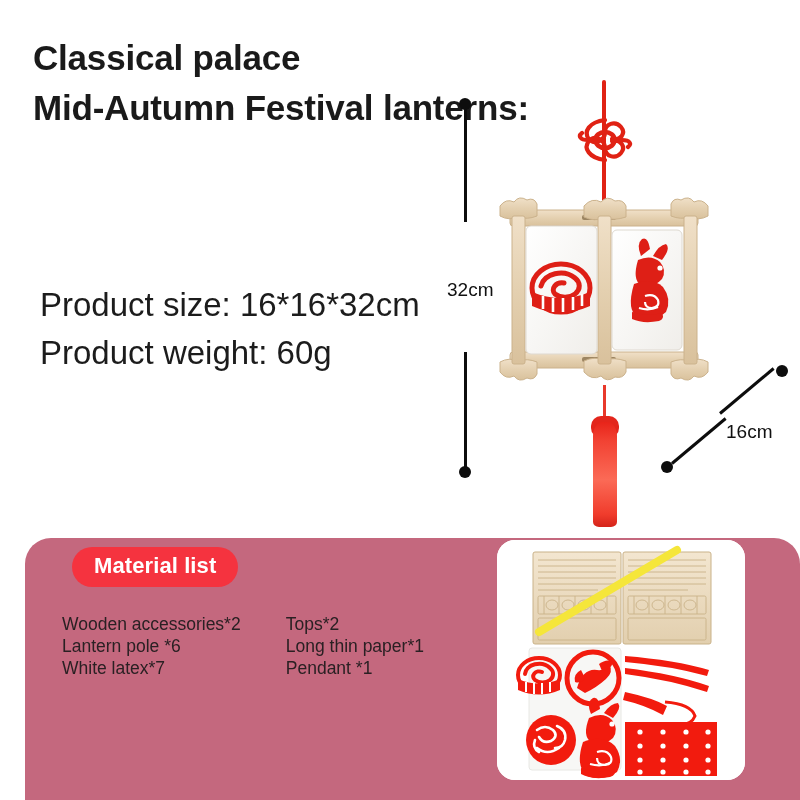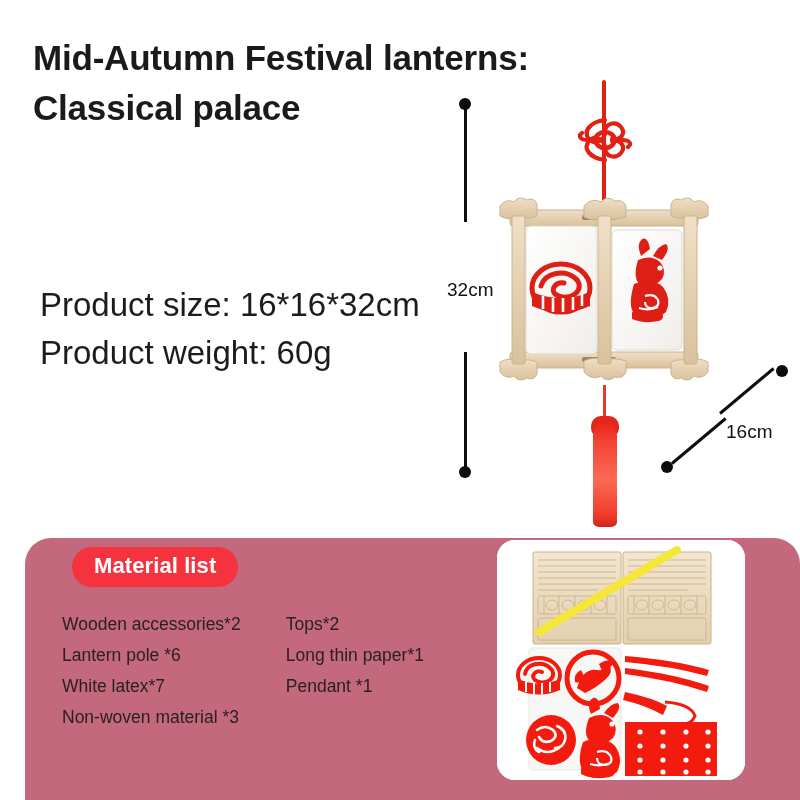--- a/index.html
+++ b/index.html
@@ -167,21 +167,21 @@
     white-space: nowrap;
   }
   #material-columns {
     position: absolute;
     left: 62px;
     top: 614px;
     width: 410px;
     display: flex;
     gap: 15px;
   }
-  .mat-col { display: flex; flex-direction: column; gap: 9px; }
+  .mat-col { display: flex; flex-direction: column; }
   #mat-col-1 { width: 213px; }
   #mat-col-2 { width: 190px; }
   .mat-item {
     font-size: 17.5px;
     color: #2a2023;
     line-height: 1.25;
     white-space: nowrap;
   }
 
   
@@ -196,22 +196,22 @@
     overflow: hidden;
   }
   #kit-photo-inner { position: absolute; inset: 0; }
 
   .sr { position: absolute; width: 1px; height: 1px; overflow: hidden; clip: rect(0 0 0 0); }
 </style>
 </head>
 <body>
 
 <div id="title-block">
+  <div class="title-line">Classical palace</div>
   <div class="title-line">Mid-Autumn Festival lanterns:</div>
-  <div class="title-line">Classical palace</div>
 </div>
 
 <div id="spec-block">
   <div class="spec-line">Product size: 16*16*32cm</div>
   <div class="spec-line">Product weight: 60g</div>
 </div>
 
 <div id="dim-32-label" class="dim-label">32cm</div>
 <div id="dim-16-label" class="dim-label">16cm</div>
 
@@ -307,21 +307,20 @@
 
 <div id="material-panel"></div>
 
 <div id="material-badge">Material list</div>
 
 <div id="material-columns">
   <div class="mat-col" id="mat-col-1">
     <div class="mat-item">Wooden accessories*2</div>
     <div class="mat-item">Lantern pole *6</div>
     <div class="mat-item">White latex*7</div>
-    <div class="mat-item">Non-woven material *3</div>
   </div>
   <div class="mat-col" id="mat-col-2">
     <div class="mat-item">Tops*2</div>
     <div class="mat-item">Long thin paper*1</div>
     <div class="mat-item">Pendant *1</div>
   </div>
 </div>
 
 <div id="kit-photo-card">
   <span class="sr">Flat-lay photo of the kit: laser-cut wooden sheets, yellow pole, red paper-cut stickers, red tassel and red perforated sheet</span>

